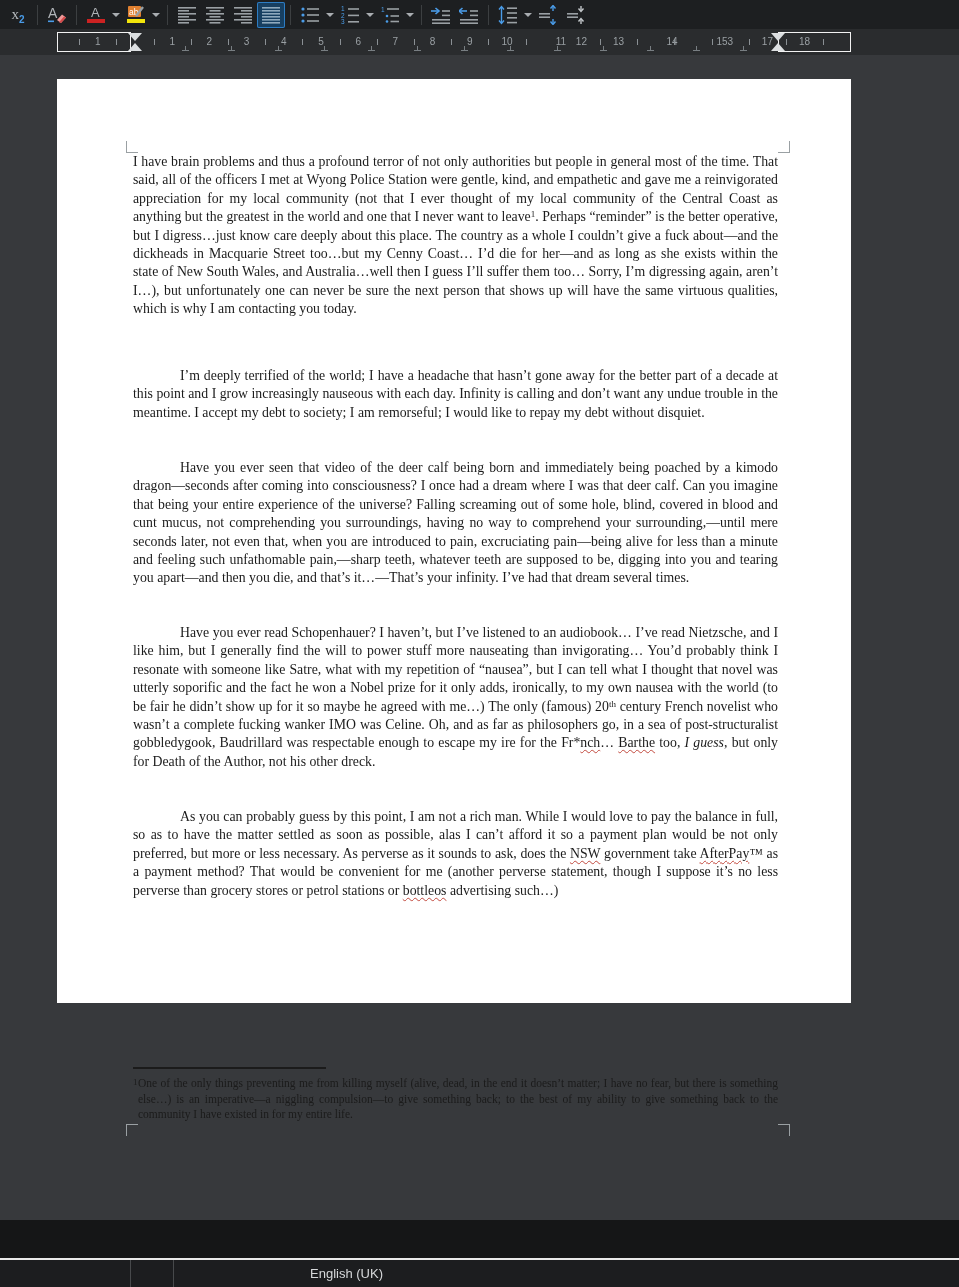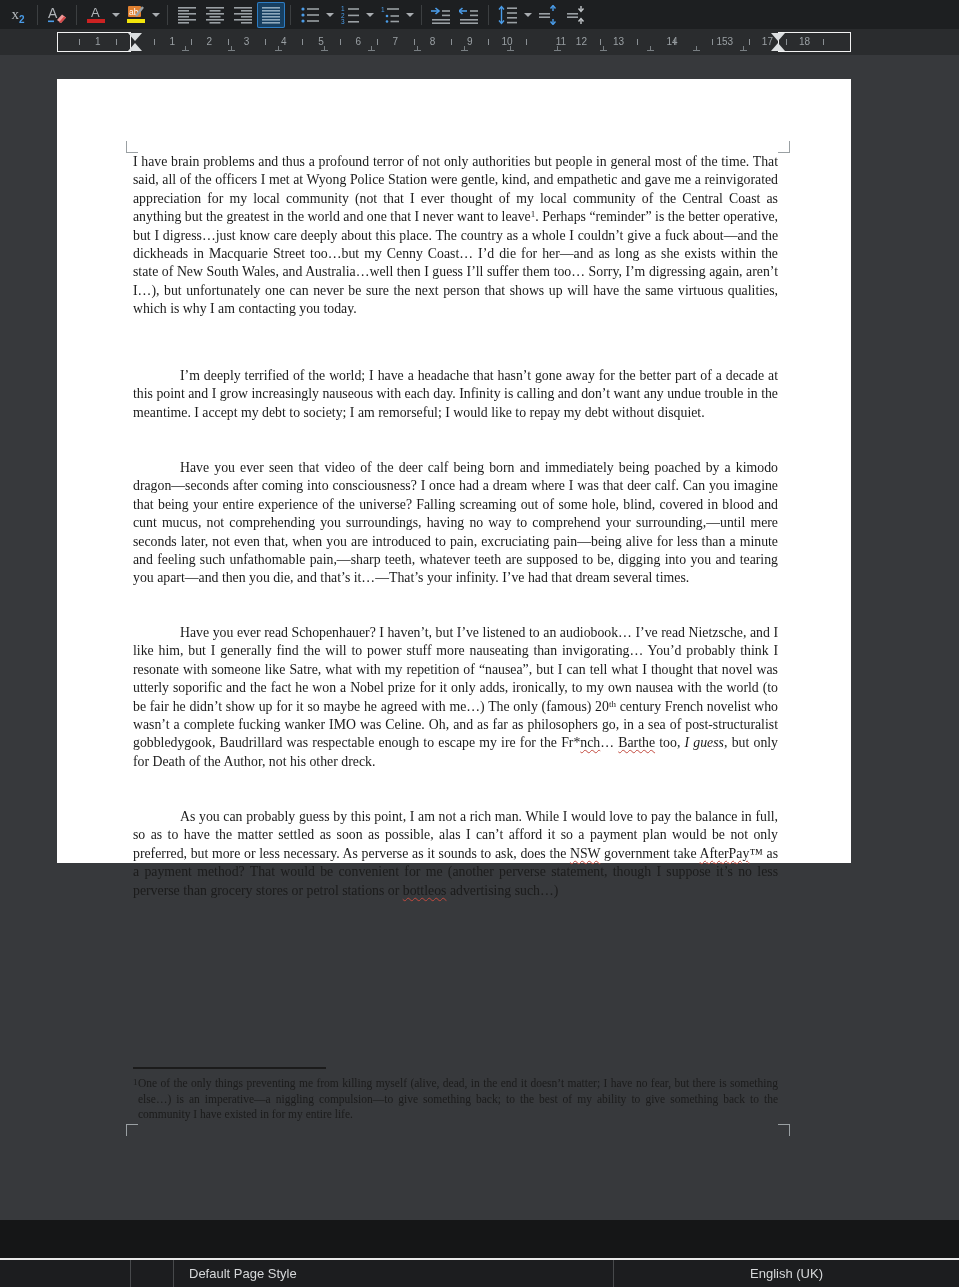--- a/index.html
+++ b/index.html
@@ -26,21 +26,21 @@
   .rnum { position:absolute; top:4px; transform:translateX(-50%); font-size:10px; color:#9aa0a4; line-height:12px; }
   .rtick { position:absolute; top:7px; width:1px; height:6px; background:#8a9094; }
   .rtab { position:absolute; bottom:1px; width:7px; height:5px; border-bottom:1px solid #787e82; }
   .rtab::after { content:""; position:absolute; left:3px; bottom:0; width:1px; height:4px; background:#787e82; }
   .imarker { position:absolute; top:1px; width:14px; height:18px; z-index:3; }
   .imarker::before { content:""; position:absolute; left:0; top:0; border-left:7px solid transparent; border-right:7px solid transparent; border-top:8px solid #dcdfe1; }
   .imarker::after { content:""; position:absolute; left:0; bottom:0; border-left:7px solid transparent; border-right:7px solid transparent; border-bottom:8px solid #dcdfe1; }
 
   
   .doc-area { height:1165px; background:#37393c; position:relative; flex:none; }
-  .page { position:absolute; left:57px; top:24px; width:794px; height:784px; background:#ffffff; }
+  .page { position:absolute; left:57px; top:24px; width:794px; height:924px; background:#ffffff; }
   .cm { position:absolute; width:12px; height:12px; }
   .cm.tl { left:69px;  top:62px;   border-left:1px solid #9aa0a3; border-bottom:1px solid #9aa0a3; }
   .cm.tr { left:721px; top:62px;   border-right:1px solid #9aa0a3; border-bottom:1px solid #9aa0a3; }
   .cm.bl { left:69px;  top:1045px; border-left:1px solid #9aa0a3; border-top:1px solid #9aa0a3; }
   .cm.br { left:721px; top:1045px; border-right:1px solid #9aa0a3; border-top:1px solid #9aa0a3; }
   .para { position:absolute; left:76px; width:645px; font-family:"Liberation Serif", serif; font-size:13.8px; line-height:18.4px; color:#1b1b1b; text-align:justify; }
   .para.ind { text-indent:47px;margin-top:10px; }
   .p1 { top:74px; } .p2 { top:278px; } .p3 { top:370px; } .p4 { top:535px; } .p5 { top:719px; }
   .r-sup { font-size:9px; vertical-align:4px; line-height:0; }
   .r-it { font-style:italic; }
@@ -360,21 +360,18 @@
       </div>
     </div>
   </div>
 
   <div class="lower-strip"></div>
   <div class="light-line"></div>
 
   <div class="statusbar">
     <div class="sb-cell sb-c1"></div>
     <div class="sb-cell sb-c2"></div>
-    <div class="sb-cell sb-style">
-        <span>Default Page Style</span>
-      </div>
     <div class="sb-cell sb-lang">
         <span>English (UK)</span>
       </div>
   </div>
 
 </div>
 
 </body></html>

